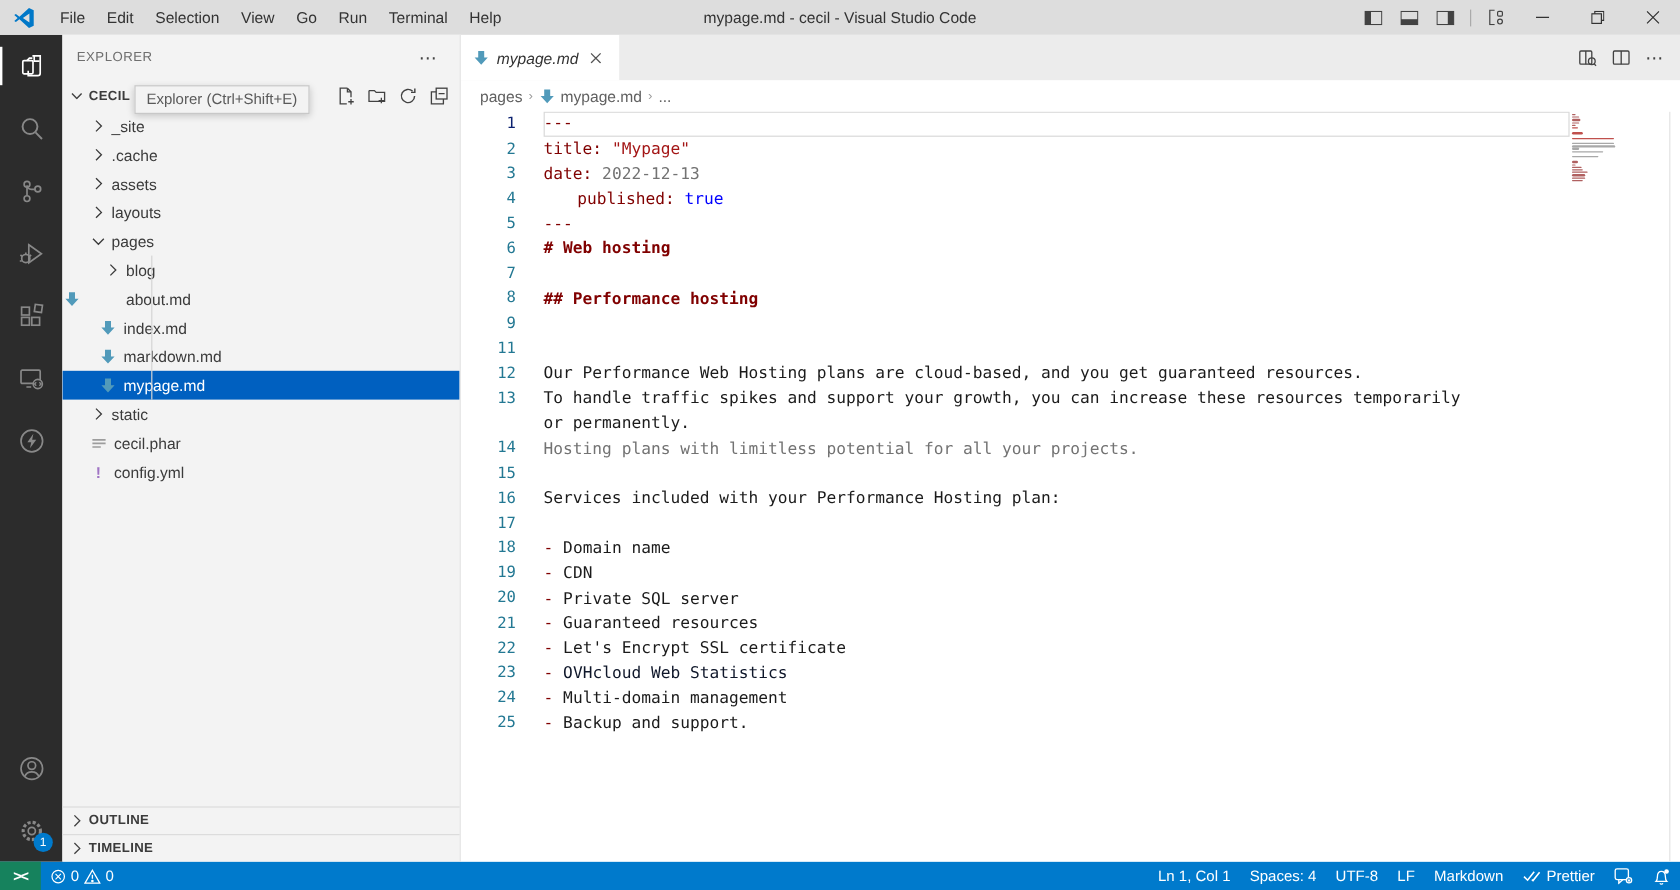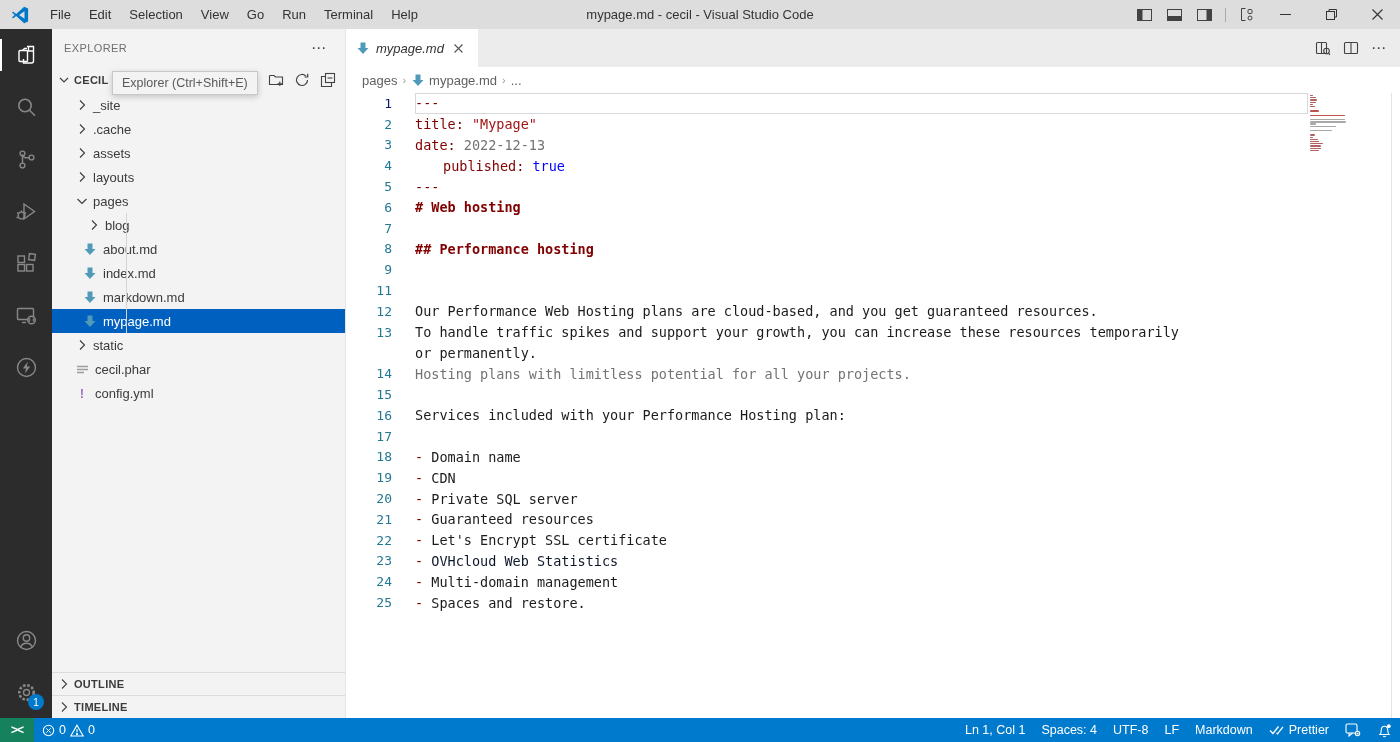--- a/index.html
+++ b/index.html
@@ -21,21 +21,21 @@
 
   
   .activitybar { width:52px; background:#2c2c2c; display:flex; flex-direction:column; flex:none; }
   .ab-item { height:52px; display:flex; align-items:center; justify-content:center; color:#888888; position:relative; cursor:pointer; }
   .ab-item.active { color:#fff; }
   .ab-item.active::before { content:""; position:absolute; left:0; top:10px; bottom:10px; width:2px; background:#fff; }
   .ab-bottom { margin-top:auto; display:flex; flex-direction:column; }
   .ab-badge { position:absolute; right:8px; bottom:8px; min-width:16px; height:16px; border-radius:9px; background:var(--accent,#007acc); color:#fff; font-size:10px; display:flex; align-items:center; justify-content:center; padding:0 3px; }
 
   
-  .sidebar { width:294px; background:#f3f3f3; flex:none; display:flex; flex-direction:column; border-right:1px solid #e5e5e5; position:relative; }
+  .sidebar { width:332px; background:#f3f3f3; flex:none; display:flex; flex-direction:column; border-right:1px solid #e5e5e5; position:relative; }
   .sidebar-titlerow { height:38px; display:flex; align-items:center; padding:0 12px; flex:none; }
   .sidebar-title { font-size:11px; color:#6f6f6f; letter-spacing:.4px; }
   .sidebar-titlerow .spacer { flex:1; }
   .ellipsis-btn { color:#424242; font-size:15px; letter-spacing:1px; padding:2px 6px; cursor:pointer; }
   .pane-header { height:26px; display:flex; align-items:center; padding:0 6px 0 4px; flex:none; }
   .pane-header .twisty { width:16px; height:16px; color:#424242; display:flex; align-items:center; justify-content:center; }
   .pane-title { font-size:11px; font-weight:bold; color:#3b3b3b; letter-spacing:.3px; margin-left:2px; }
   .pane-actions { margin-left:auto; display:flex; gap:4px; }
   .pane-action { width:22px; height:22px; display:flex; align-items:center; justify-content:center; color:#424242; cursor:pointer; border-radius:4px; }
 
@@ -319,21 +319,21 @@
         </div>
         <div class="tree-row" style="padding-left: 34px;">
           <span class="twisty">
             <svg width="16" height="16" viewBox="0 0 16 16" fill="none" stroke="currentColor" stroke-width="1.1">
               <path d="M6 3.5 L10.5 8 L6 12.5"></path>
             </svg>
           </span>
           <span style="width: 3px;"></span>
           <span class="flabel">blog</span>
         </div>
-        <div class="tree-row" style="padding-left: 30px;">
+        <div class="tree-row" style=" gap: 32px;">
           <span class="ficon">
             <svg width="14" height="14" viewBox="0 0 14 14">
               <path d="M7 13 L1.5 7 H4.5 V1.5 H9.5 V7 H12.5 Z" fill="#519aba"></path>
             </svg>
           </span>
           <span class="flabel">about.md</span>
         </div>
         <div class="tree-row" style="padding-left: 30px;">
           <span class="ficon">
             <svg width="14" height="14" viewBox="0 0 14 14">
@@ -551,21 +551,21 @@
           <div class="code-row">
             <span class="gutter">23</span>
             <span class="code-text"><span style="color: rgb(128, 0, 0);">-</span><span style="color: #0f172a;"> OVHcloud Web Statistics</span></span>
           </div>
           <div class="code-row">
             <span class="gutter">24</span>
             <span class="code-text"><span style="color: rgb(128, 0, 0);">-</span><span style="color: rgb(27, 27, 27);"> Multi-domain management</span></span>
           </div>
           <div class="code-row">
             <span class="gutter">25</span>
-            <span class="code-text"><span style="color: rgb(128, 0, 0);">-</span><span style="color: rgb(27, 27, 27);"> Spaces and restore.</span></span>
+            <span class="code-text"><span style="color: rgb(128, 0, 0);">-</span><span style="color: rgb(27, 27, 27);"> Backup and support.</span></span>
           </div>
         </div>
       <div class="minimap" id="minimap">
           <div class="mm-line" style="width: 3px; background: rgb(176, 96, 96);"></div>
           <div class="mm-line" style="width: 6.3px; background: rgb(176, 96, 96);"></div>
           <div class="mm-line" style="width: 6.72px; background: rgb(176, 96, 96);"></div>
           <div class="mm-line" style="width: 6.3px; background: rgb(176, 96, 96);"></div>
           <div class="mm-line" style="width: 3px; background: rgb(176, 96, 96);"></div>
           <div class="mm-line" style="width: 5.46px; background: rgb(192, 80, 77);"></div>
           <div class="mm-line"></div>

